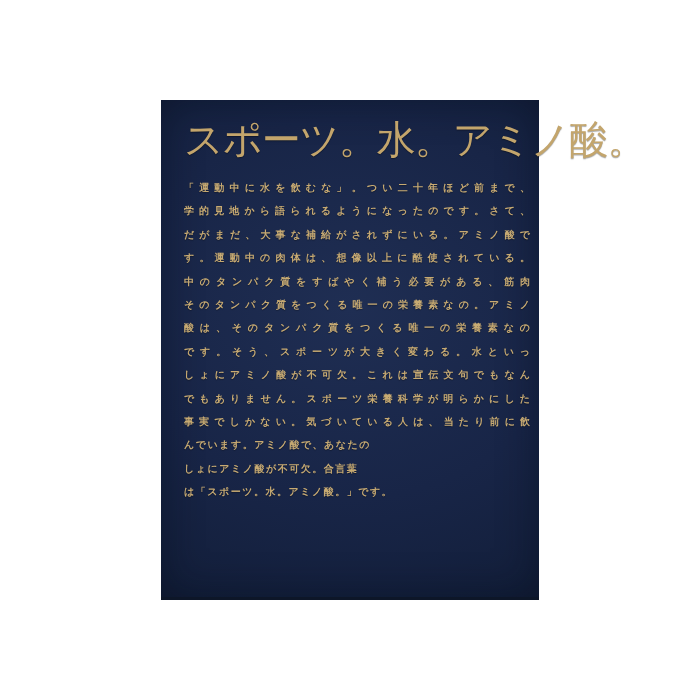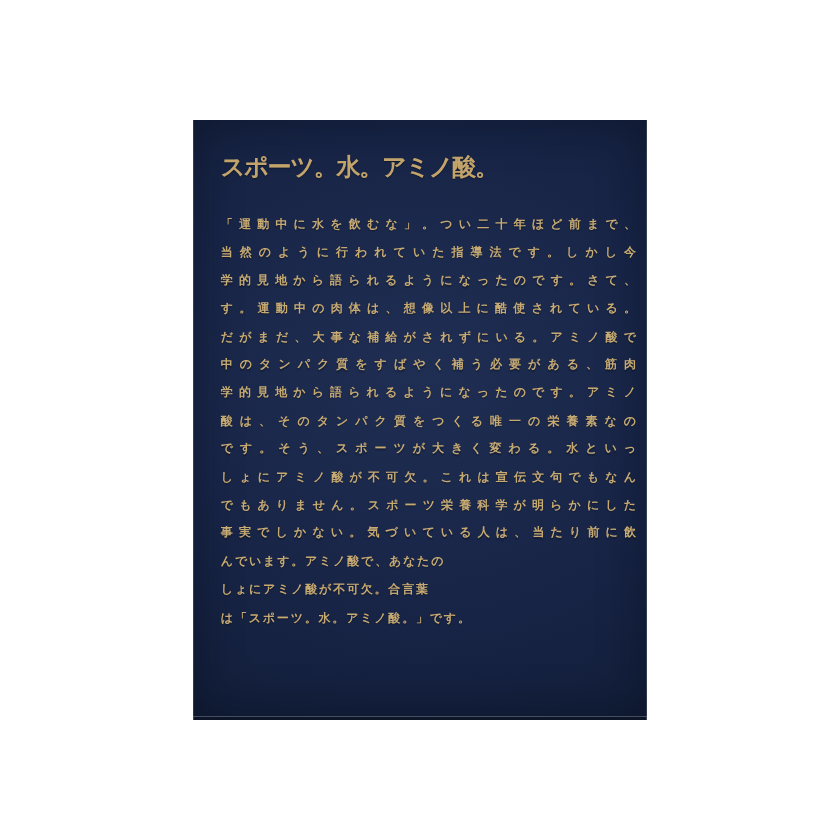--- a/index.html
+++ b/index.html
@@ -25,22 +25,22 @@
     height: 500px;
     box-sizing: border-box;
     padding: 20px 8px 0 23px;
     background:
       radial-gradient(ellipse 130% 85% at 50% 42%, #1f2e53 0%, #182547 45%, #131f3b 75%, #101a31 100%);
     border-bottom: 3px solid #0d1628;
     box-shadow: inset 0 0 40px rgba(5, 10, 25, 0.45);
   }
   .headline {
     color: #c3a56c;
-    font-weight: bold;
-    font-size: 20px;
+    font-weight: normal;
+    font-size: 39px;
     line-height: 40px;
     letter-spacing: -1px;
     white-space: nowrap;
     text-shadow: 0 1px 1px rgba(0,0,0,0.35);
   }
   .body-text {
     margin-top: 16px;
     width: 347px;
     color: #c7aa72;
     font-weight: bold;
@@ -61,26 +61,25 @@
   }
 </style>
 </head>
 <body>
 
 <div class="stage">
   <div class="ad-panel">
     <div class="headline">スポーツ。水。アミノ酸。</div>
     <div class="body-text">
         <div class="line">「運動中に水を飲むな」。つい二十年ほど前まで、</div>
-        <div class="line">当然のように行われていた指導法です。しかし今</div>
         <div class="line">学的見地から語られるようになったのです。さて、</div>
+        <div class="line">だがまだ、大事な補給がされずにいる。アミノ酸で</div>
         <div class="line">す。運動中の肉体は、想像以上に酷使されている。</div>
-        <div class="line">だがまだ、大事な補給がされずにいる。アミノ酸で</div>
         <div class="line">中のタンパク質をすばやく補う必要がある、筋肉</div>
-        <div class="line">学的見地から語られるようになったのです。アミノ</div>
+        <div class="line">そのタンパク質をつくる唯一の栄養素なの。アミノ</div>
         <div class="line">酸は、そのタンパク質をつくる唯一の栄養素なの</div>
         <div class="line">です。そう、スポーツが大きく変わる。水といっ</div>
         <div class="line">しょにアミノ酸が不可欠。これは宣伝文句でもなん</div>
         <div class="line">でもありません。スポーツ栄養科学が明らかにした</div>
         <div class="line">事実でしかない。気づいている人は、当たり前に飲</div>
         <div class="line short">んでいます。アミノ酸で、あなたの</div>
         <div class="line short">しょにアミノ酸が不可欠。合言葉</div>
         <div class="line short">は「スポーツ。水。アミノ酸。」です。</div>
       </div>
   </div>

